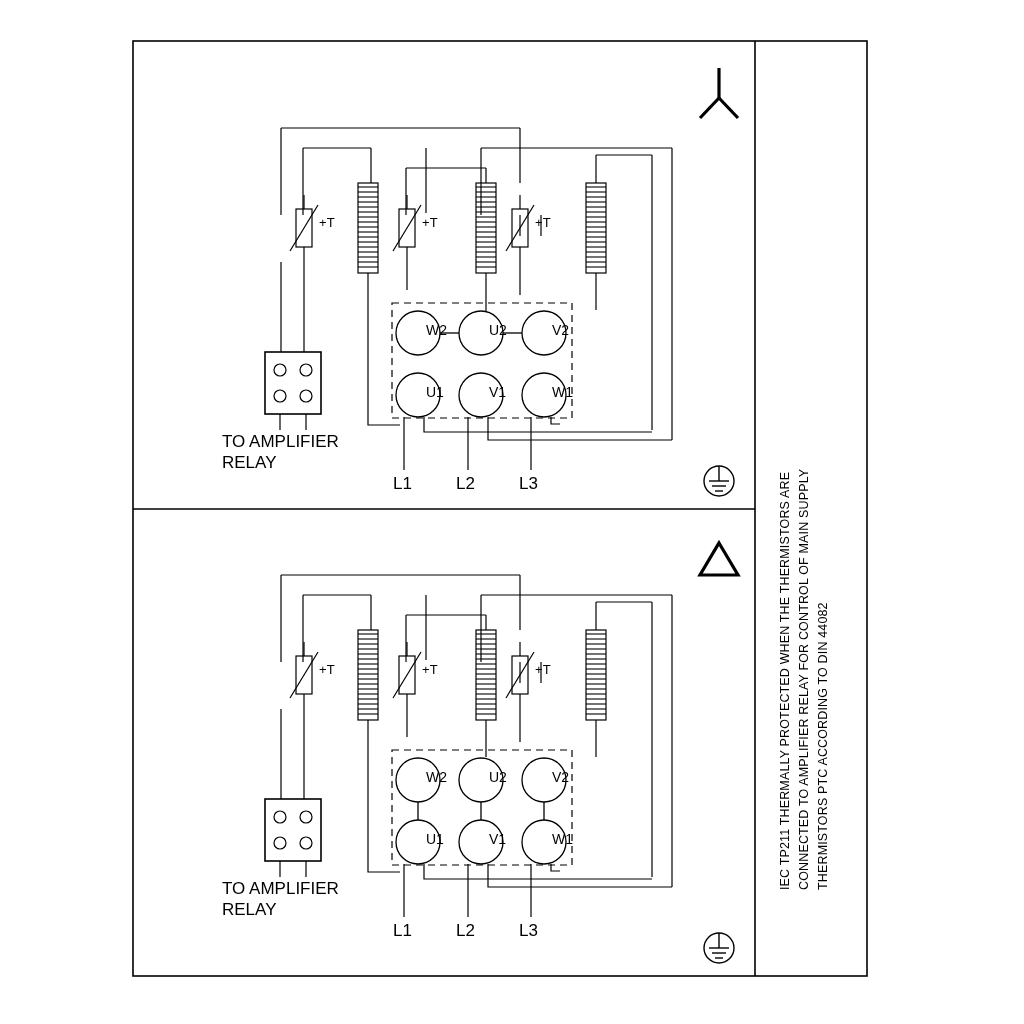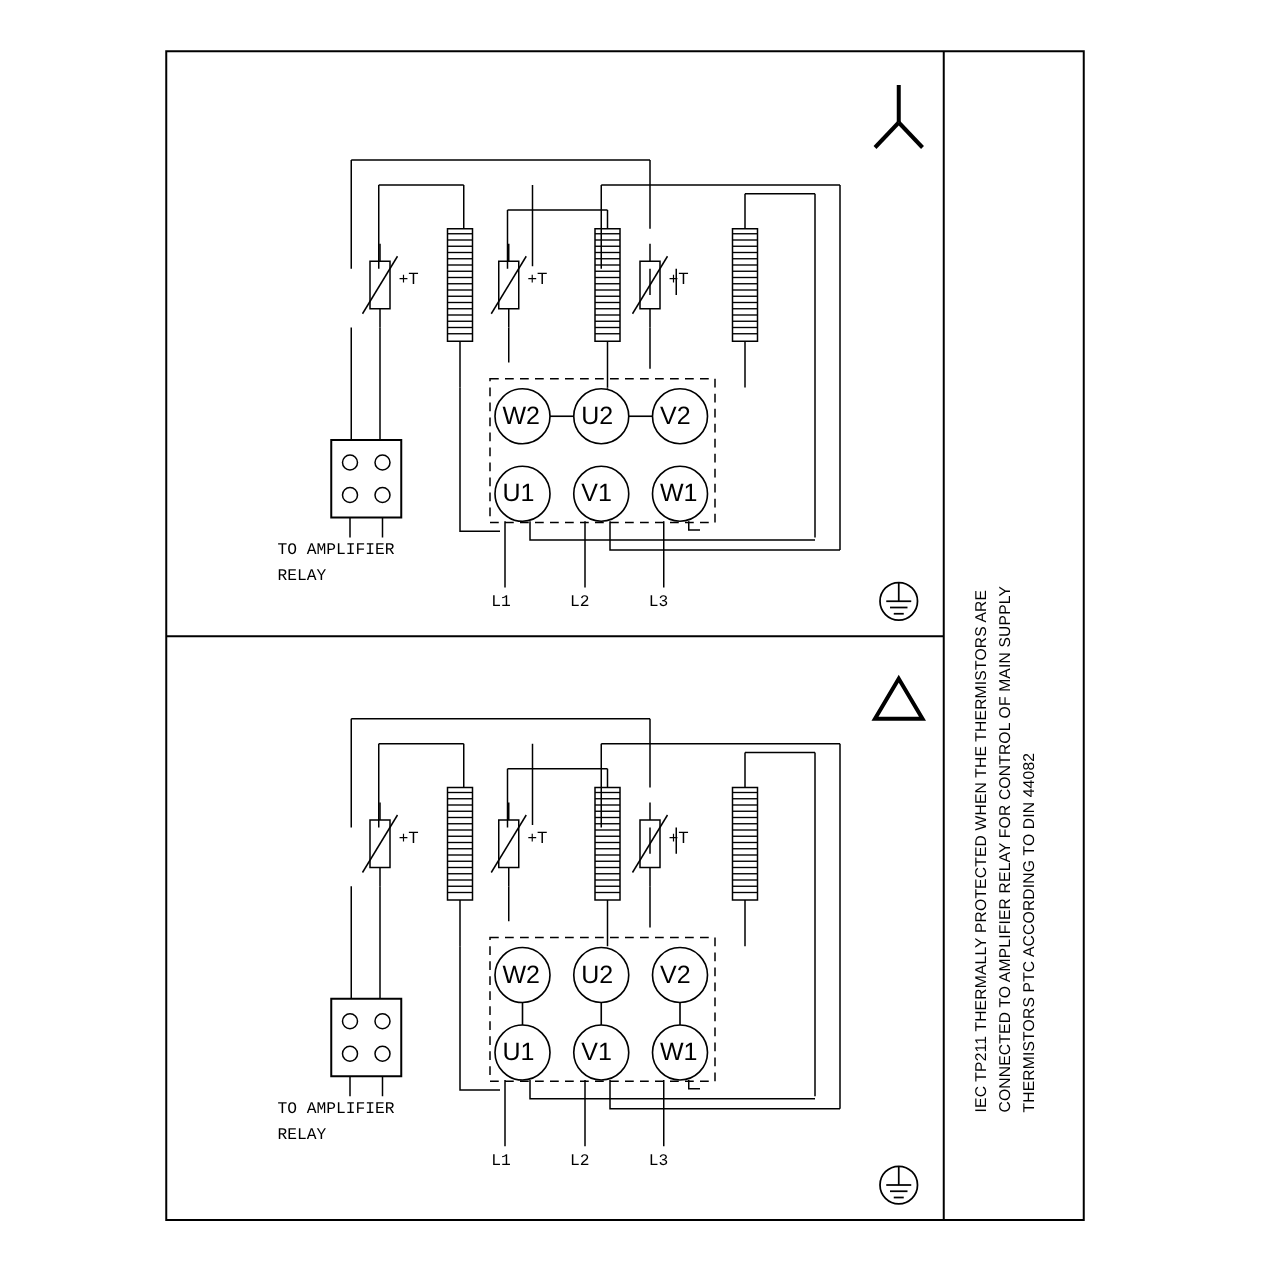--- a/index.html
+++ b/index.html
@@ -1,21 +1,21 @@
 <!DOCTYPE html>
 <html><head>
 <meta charset="utf-8">
 <style>
   html,body{margin:0;padding:0;background:#ffffff;}
   body{width:1024px;height:1024px;font-family:"Liberation Sans",sans-serif;color:#000;}
   #sheet{position:relative;width:1024px;height:1024px;}
   .abs{position:absolute;}
   .txt{font-size:13px;letter-spacing:.2px;white-space:nowrap;}
-  .lbl{font-size:13px;font-family:Liberation Mono, monospace;}
-  .term{font-size:20px;}
+  .lbl{font-size:17px;}
+  .term{font-size:14px;margin-left:24px;}
   .vert-text{
     position:absolute;
     transform-origin:left top;
     transform:rotate(-90deg);
     font-size:12.5px;
     letter-spacing:.15px;
     white-space:nowrap;
   }
   svg{display:block;}
 </style>

